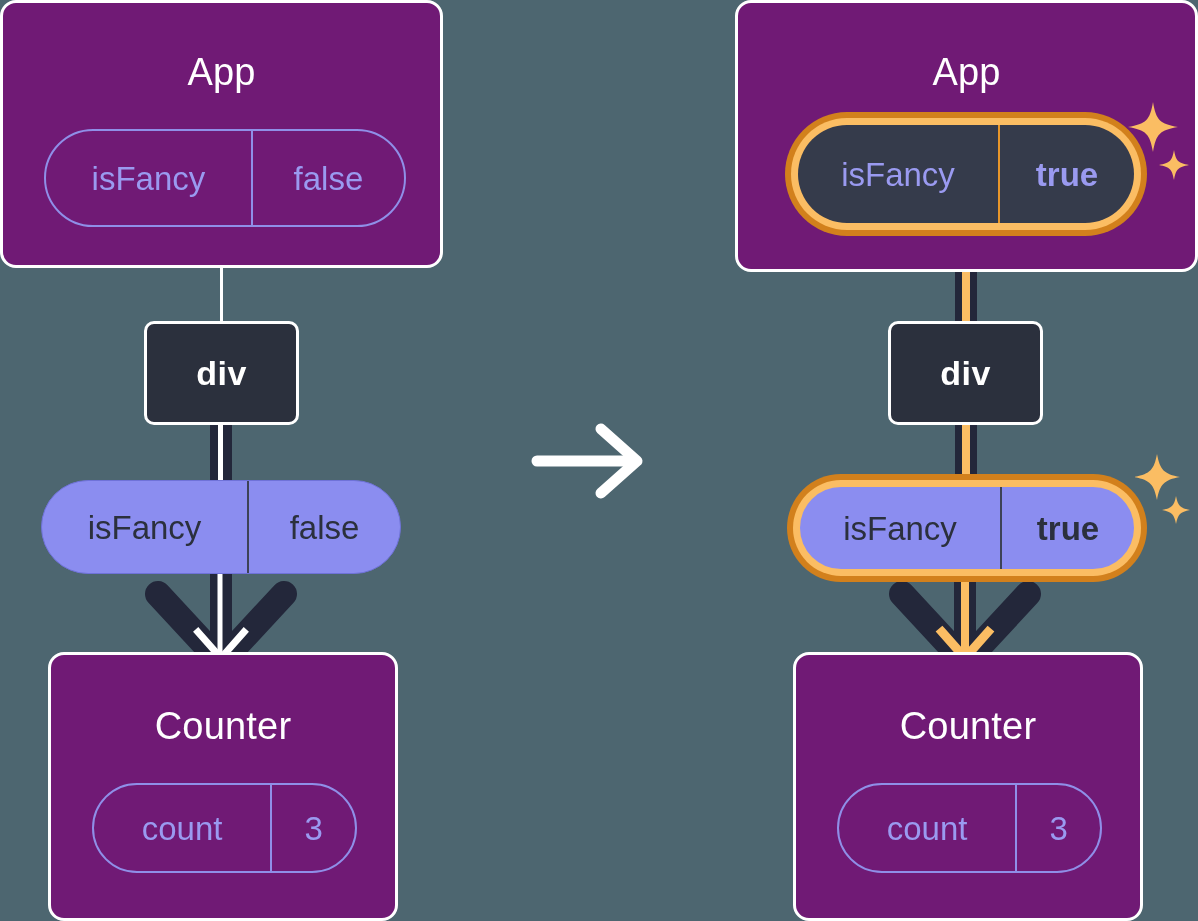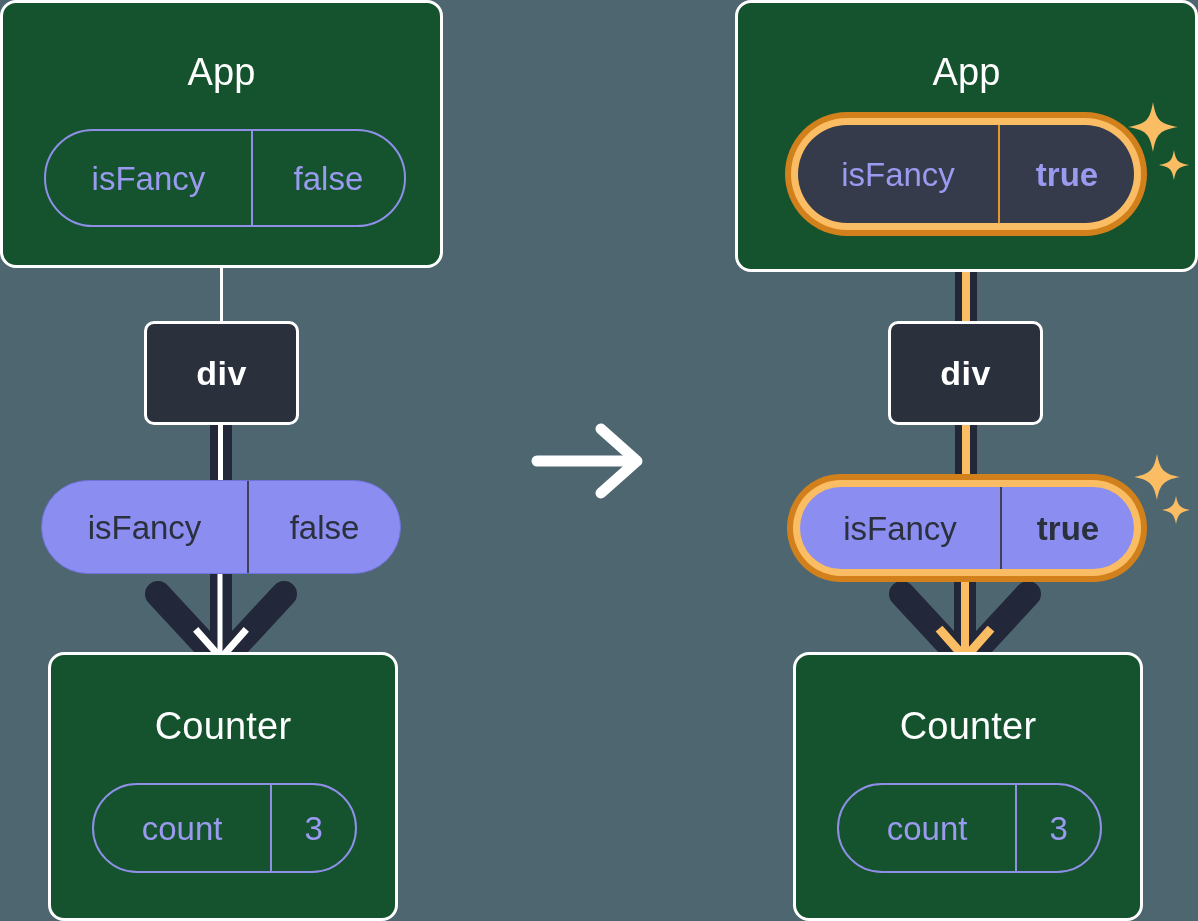--- a/index.html
+++ b/index.html
@@ -15,21 +15,21 @@
     position: relative;
     width: 1198px;
     height: 921px;
     background: #4d6670;
     overflow: hidden;
   }
 
   
   .comp-box {
     position: absolute;
-    background: #14532d;
+    background: #701a75;
     border: 3px solid #ffffff;
     border-radius: 16px;
     box-sizing: border-box;
     z-index: 6;
   }
   .comp-title {
     position: absolute;
     left: 0;
     right: 0;
     text-align: center;

